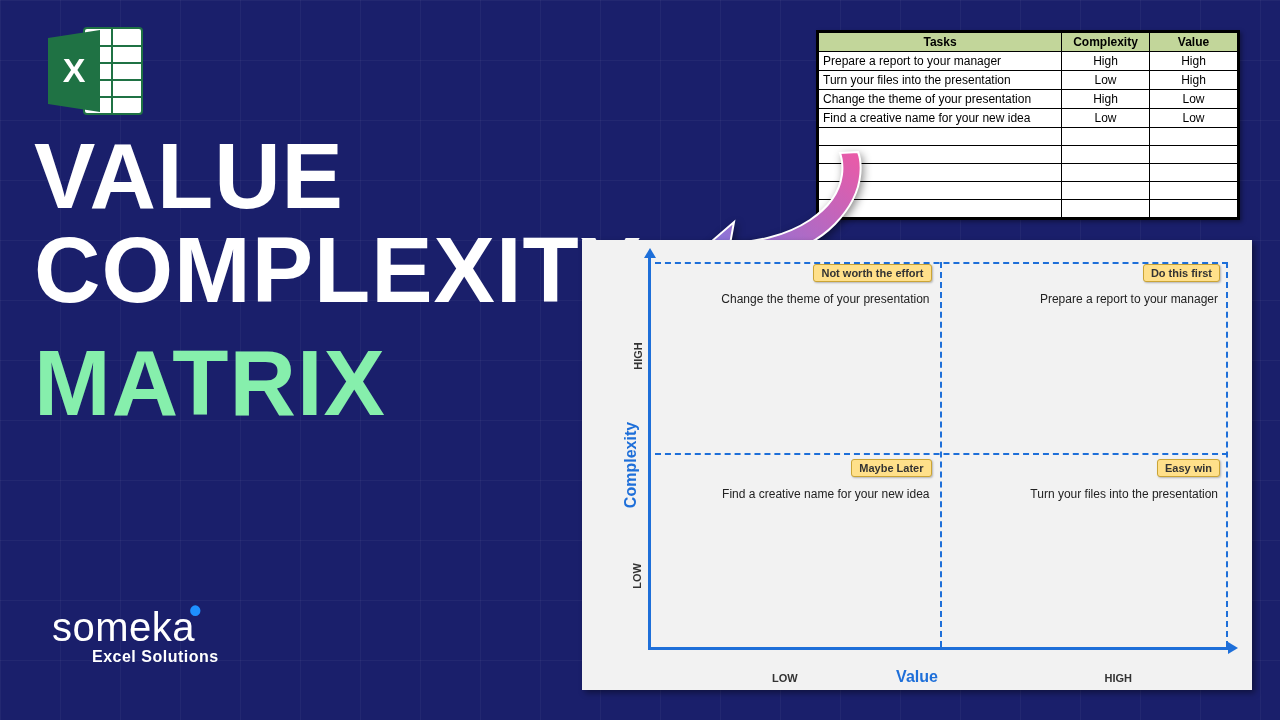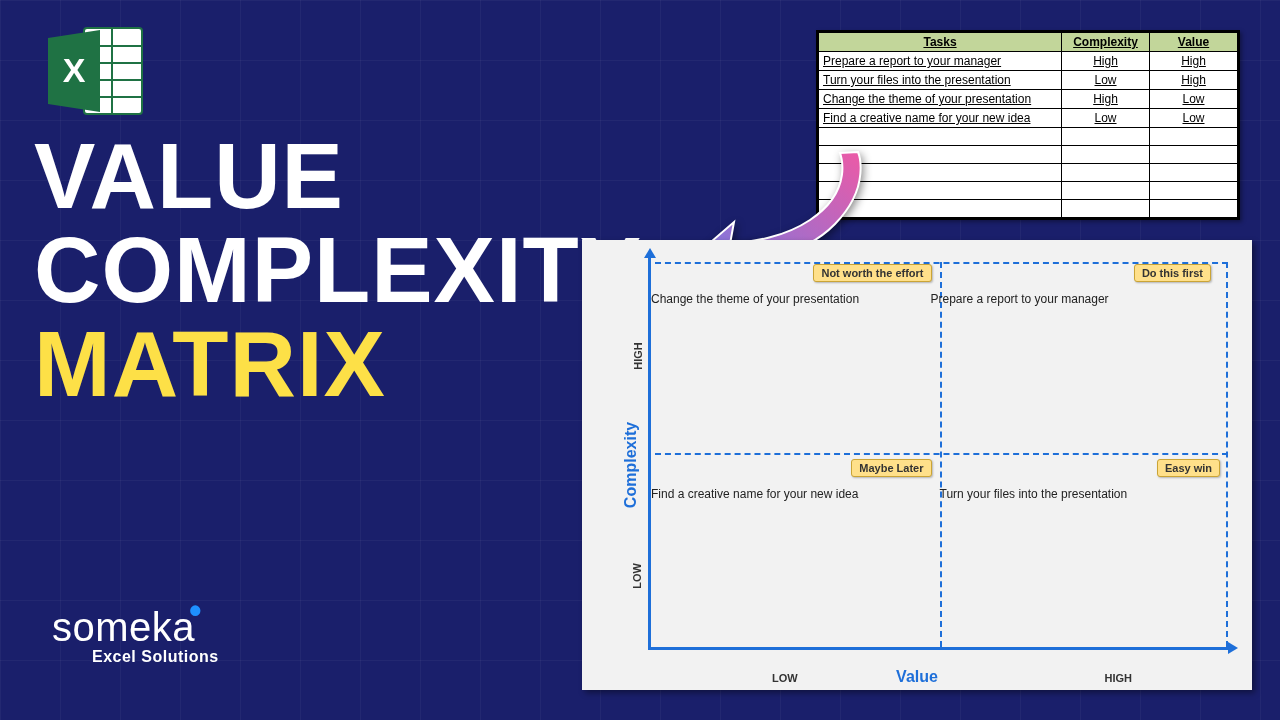--- a/index.html
+++ b/index.html
@@ -24,38 +24,37 @@
     position: absolute;
     left: 34px;
     top: 130px;
     font-family: "Arial Black", Arial, sans-serif;
     font-weight: 900;
     color: #fff;
     line-height: 1.02;
     font-size: 92px;
     letter-spacing: 1px;
   }
-  .title .accent { color: #fde047; }
+  .title .accent { color: #86efac; margin-top: 19px; }
 
   
   .brand { position: absolute; left: 52px; bottom: 54px; color: #fff; }
   .brand-name { font-size: 40px; font-weight: 400; letter-spacing: 0.5px; }
   .brand-name .dot { color: #1e90ff; font-size: 36px; font-weight: 900; position: relative; top:-18px; left:-6px; }
   .brand-sub { font-size: 16px; font-weight: 600; margin-top: -2px; margin-left: 40px; letter-spacing: 0.5px; }
 
   
   .task-table {
     position: absolute;
     left: 816px;
     top: 30px;
     width: 424px;
     background: #fff;
     border: 2px solid #000;
     box-shadow: 2px 2px 4px rgba(0,0,0,0.35);
-    text-decoration: underline;
   }
   .task-table table { width: 100%; border-collapse: collapse; }
   .task-table th, .task-table td {
     border: 1px solid #000;
     font-size: 12px;
     padding: 2px 4px;
     height: 18px;
     text-align: left;
   }
   .task-table th { background: #c2d69a; text-align: center; font-weight: 700; }
@@ -156,23 +155,24 @@
     top: 50%;
     left: 4px; right: 0;
     border-top: 2px dashed #1e6fd9;
   }
 
   .quad {
     position: absolute;
     width: 50%;
     height: 50%;
     padding: 6px 10px 6px 0;
+    text-align: right;
   }
   .quad.tl { left: 0; top: 0; }
-  .quad.tr { right: 9px; top: 0; }
+  .quad.tr { right: 0; top: 0; }
   .quad.bl { left: 0; bottom: 0; }
   .quad.br { right: 0; bottom: 0; }
 
   .tag {
     position: absolute;
     right: 8px;
     top: 6px;
     background: #ffe08a;
     border: 1px solid #caa436;
     font-size: 11px;

